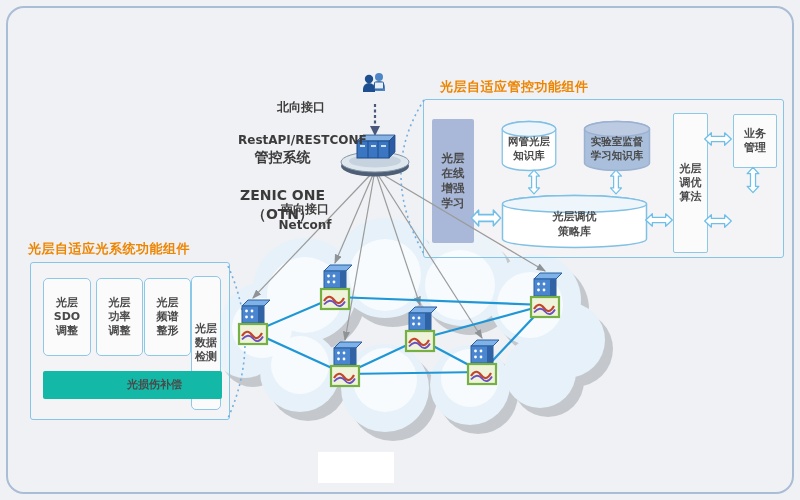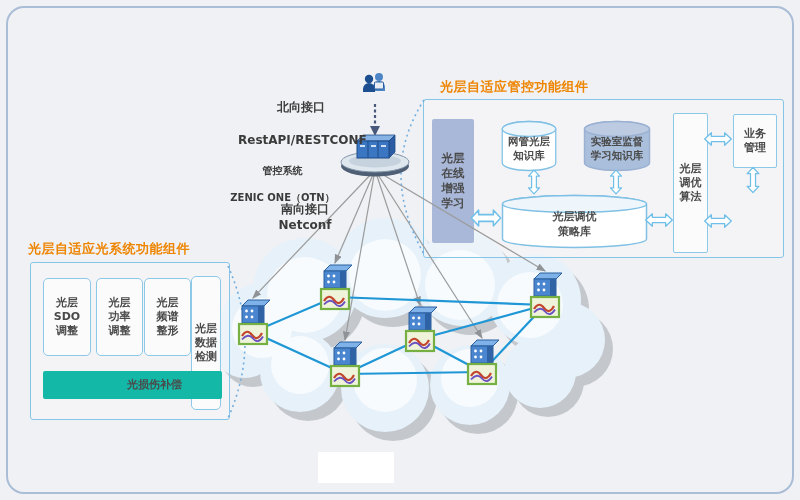--- a/index.html
+++ b/index.html
@@ -282,20 +282,20 @@
       <use href="#dblarrow-h" transform="translate(718,139) scale(0.95)"></use>
       <use href="#dblarrow-h" transform="translate(718,221) scale(0.95)"></use>
       <use href="#dblarrow-h" transform="translate(753,180) rotate(90) scale(0.9)"></use>
     </g>
   </svg>
 
   <div class="toplabel" style="left:238px;top:83px;width:126px;">
     <span class="ml">北向接口</span><br>
     <span>RestAPI/RESTCONF</span>
   </div>
-  <div class="toplabel" style="left:220px;top:150px;width:125px;font-size:10px;">
+  <div class="toplabel" style="left:220px;top:129px;width:125px;font-size:14px;">
     <span>管控系统</span><br>
     <span>ZENIC ONE（OTN）</span>
   </div>
   <div class="toplabel" style="left:255px;top:201px;width:100px;font-size:12px;">南向接口 Netconf</div>
 
   <div class="watermark" style="left:318px;top:452px;width:76px;height:31px;"></div>
 </div>
 
 </body></html>

